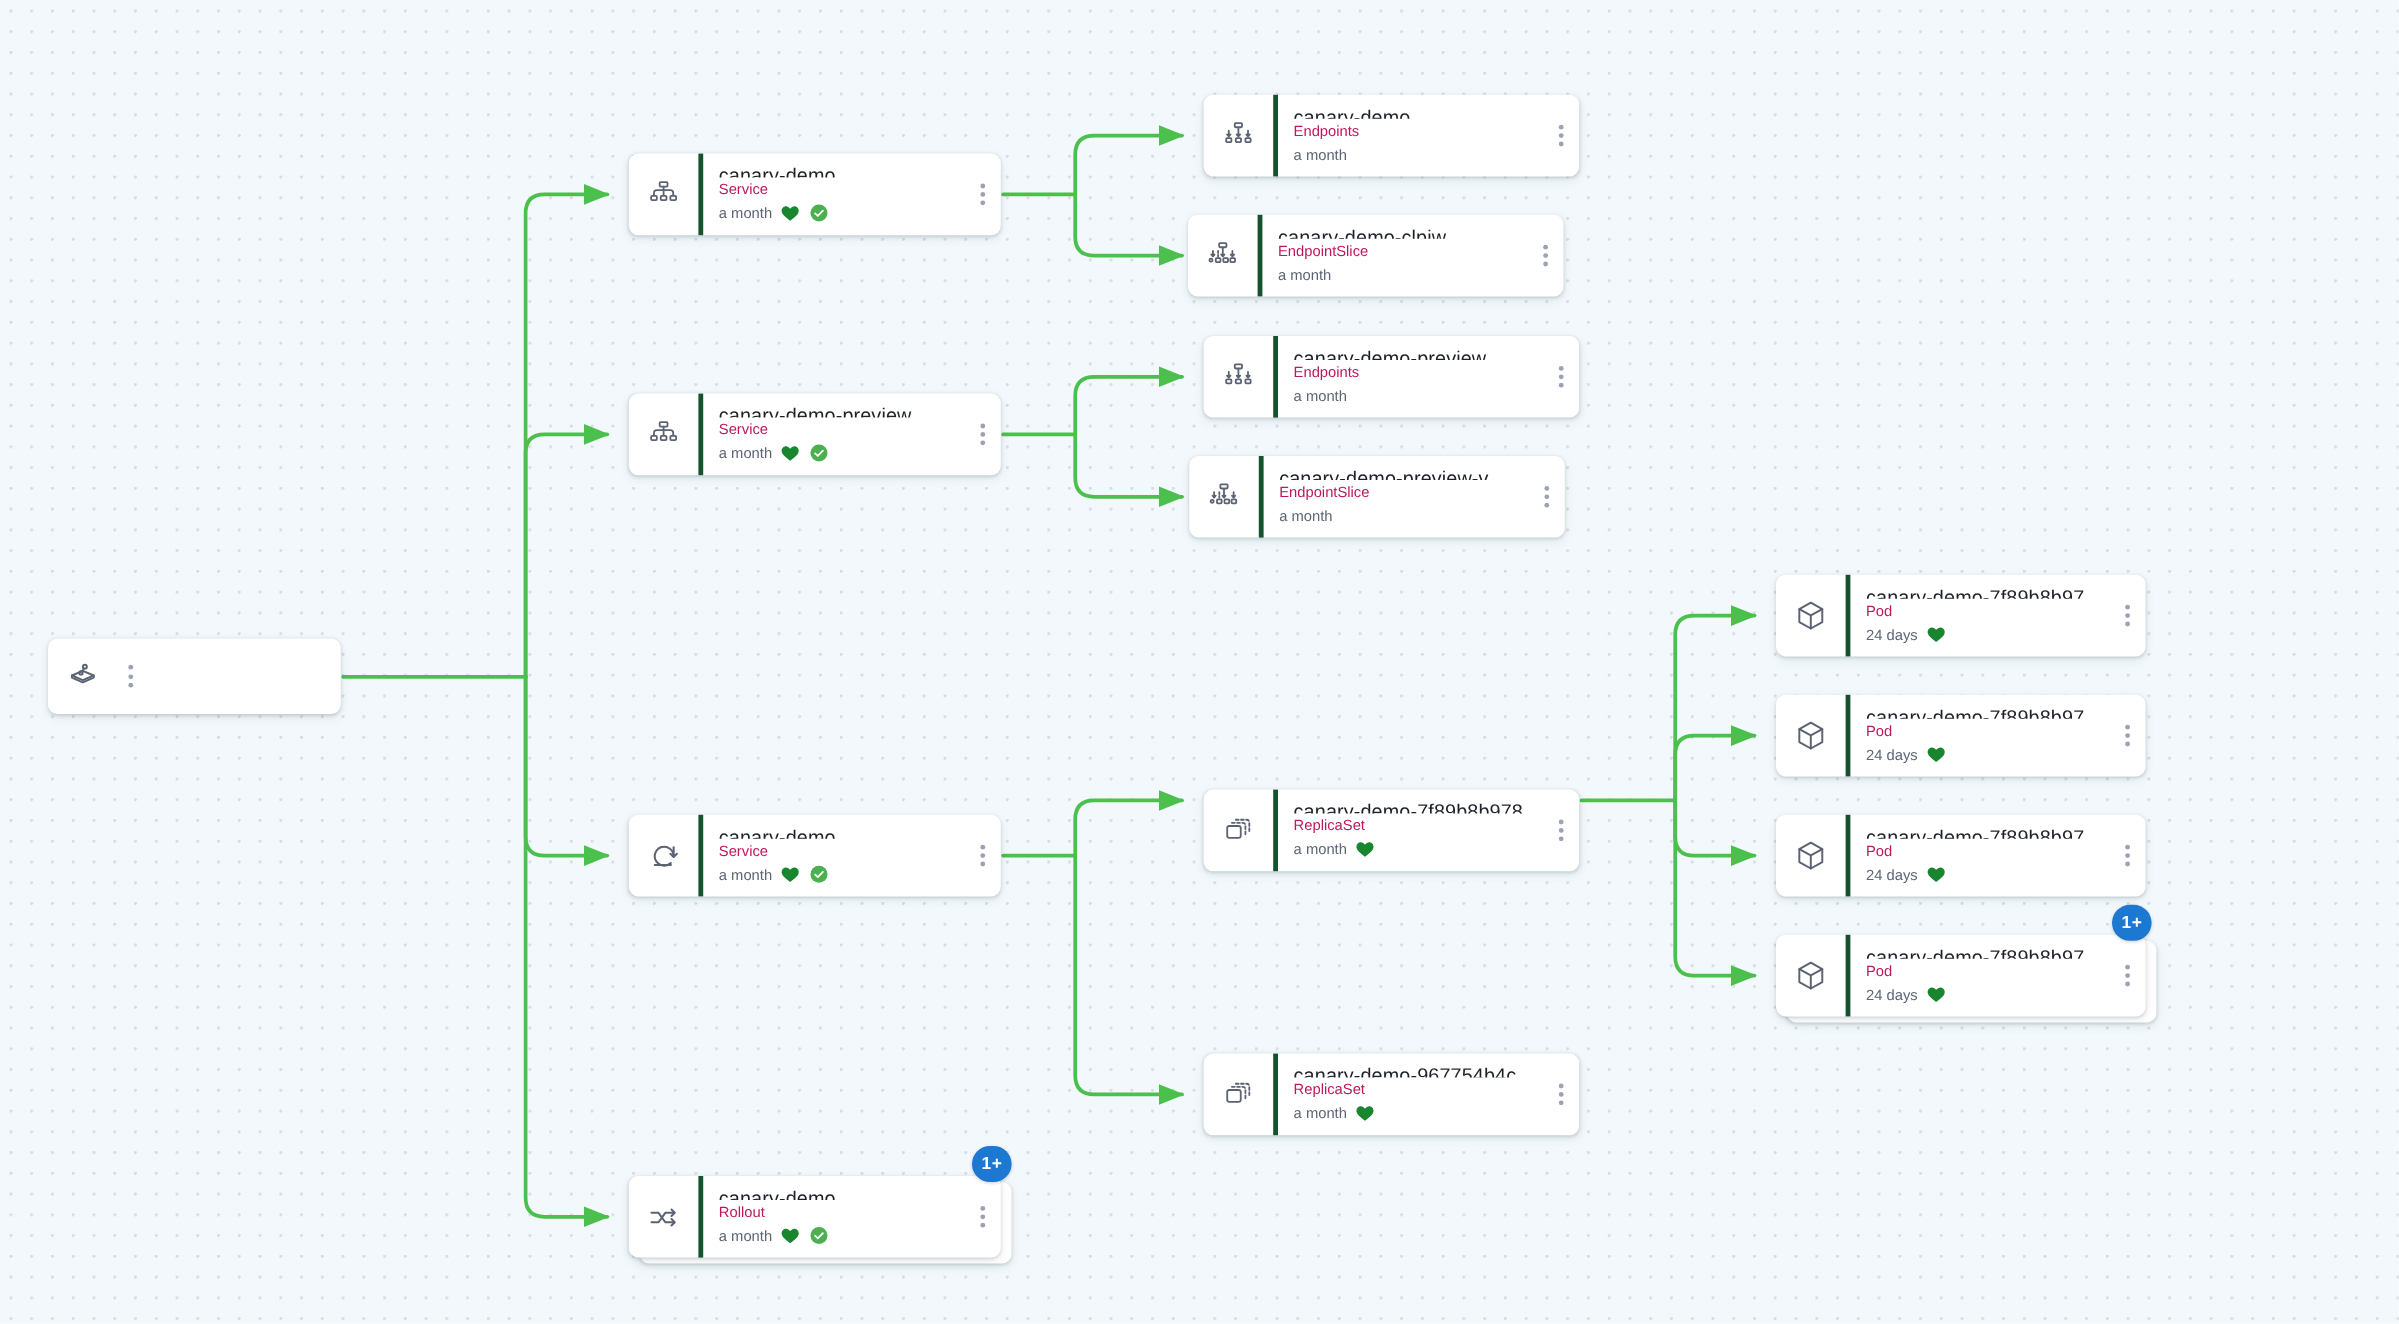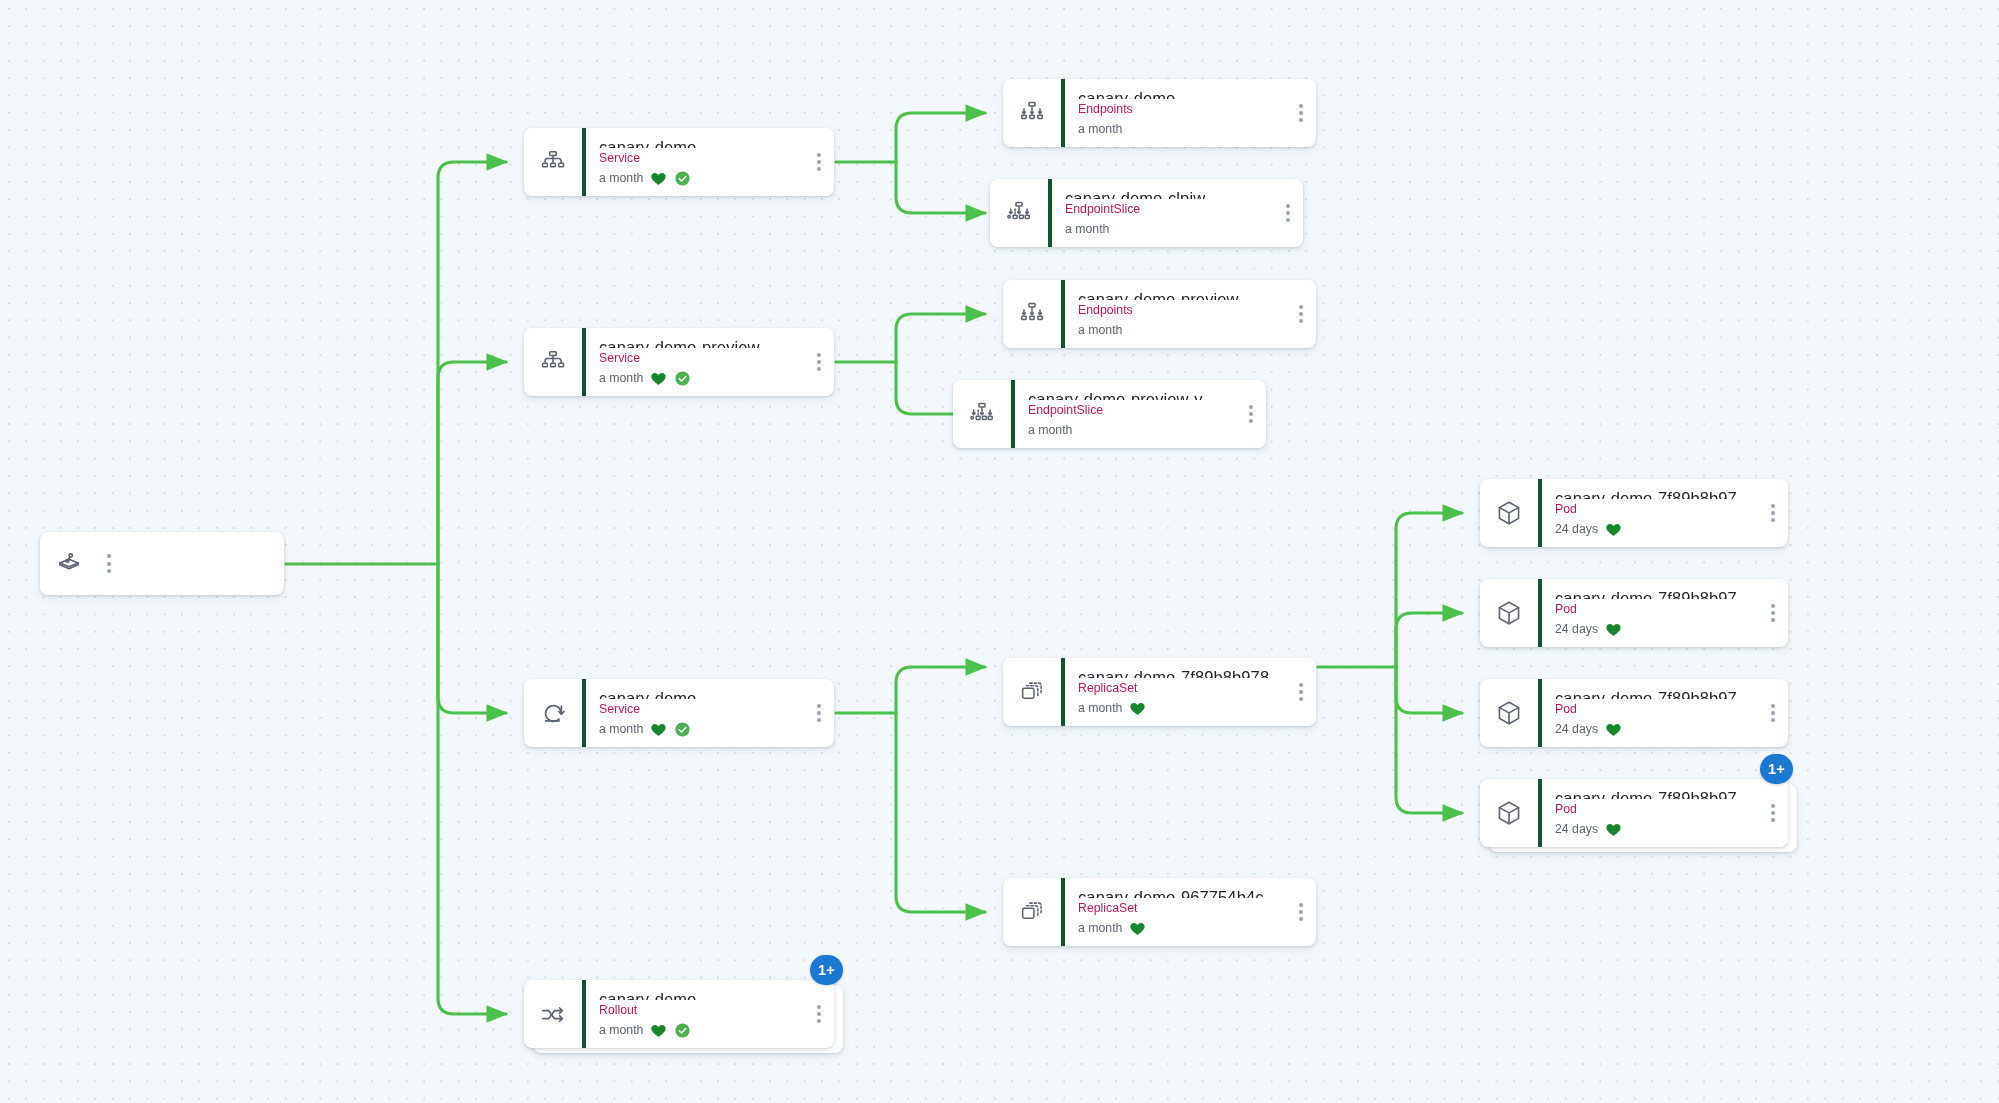--- a/index.html
+++ b/index.html
@@ -66,21 +66,21 @@
   }
   .node-kind {
     font-size: 12.3px;
     color: #be185d;
     line-height: 1.5;
     margin-top: 1px;
     white-space: nowrap;
   }
   .node-meta {
     display: flex;
-    align-items: flex-end;
+    align-items: flex-start;
     gap: 7px;
     margin-top: 1px;
     line-height: 1.5;
   }
   .node-age {
     font-size: 12.3px;
     color: #5d6574;
     white-space: nowrap;
   }
   .node-menu {
@@ -418,21 +418,21 @@
           </div>
         </div>
         <div class="node-menu">
           <span class="dots-wrap">
             <i></i>
             <i></i>
             <i></i>
           </span>
         </div>
       </div>
-      <div class="node" style="left: 953px; top: 380px; width: 313px; height: 68px;">
+      <div class="node" style="left: 991px; top: 380px; width: 313px; height: 68px;">
         <div class="node-icon">
           <svg width="26" height="26" viewBox="0 0 24 24" fill="none" stroke="currentColor" stroke-width="1.4" stroke-linecap="round" stroke-linejoin="round">
             <rect x="9.2" y="2.4" width="5.6" height="3.2" rx=".7"></rect>
             <path d="M4.4 8.4v4.2M4.4 12.6l-1.2-1.4M4.4 12.6l1.2-1.4"></path>
             <path d="M8.4 8.4v4.2" stroke-dasharray="1.6 1.4"></path>
             <path d="M12 6.2v6.4M12 12.6l-1.2-1.4M12 12.6l1.2-1.4"></path>
             <path d="M19.4 8.4v4.2M19.4 12.6l-1.2-1.4M19.4 12.6l1.2-1.4"></path>
             <circle cx="2.9" cy="15.5" r="1.2"></circle>
             <rect x="6.6" y="14" width="3.6" height="3" rx=".6"></rect>
             <rect x="12.4" y="14" width="3.6" height="3" rx=".6"></rect>

